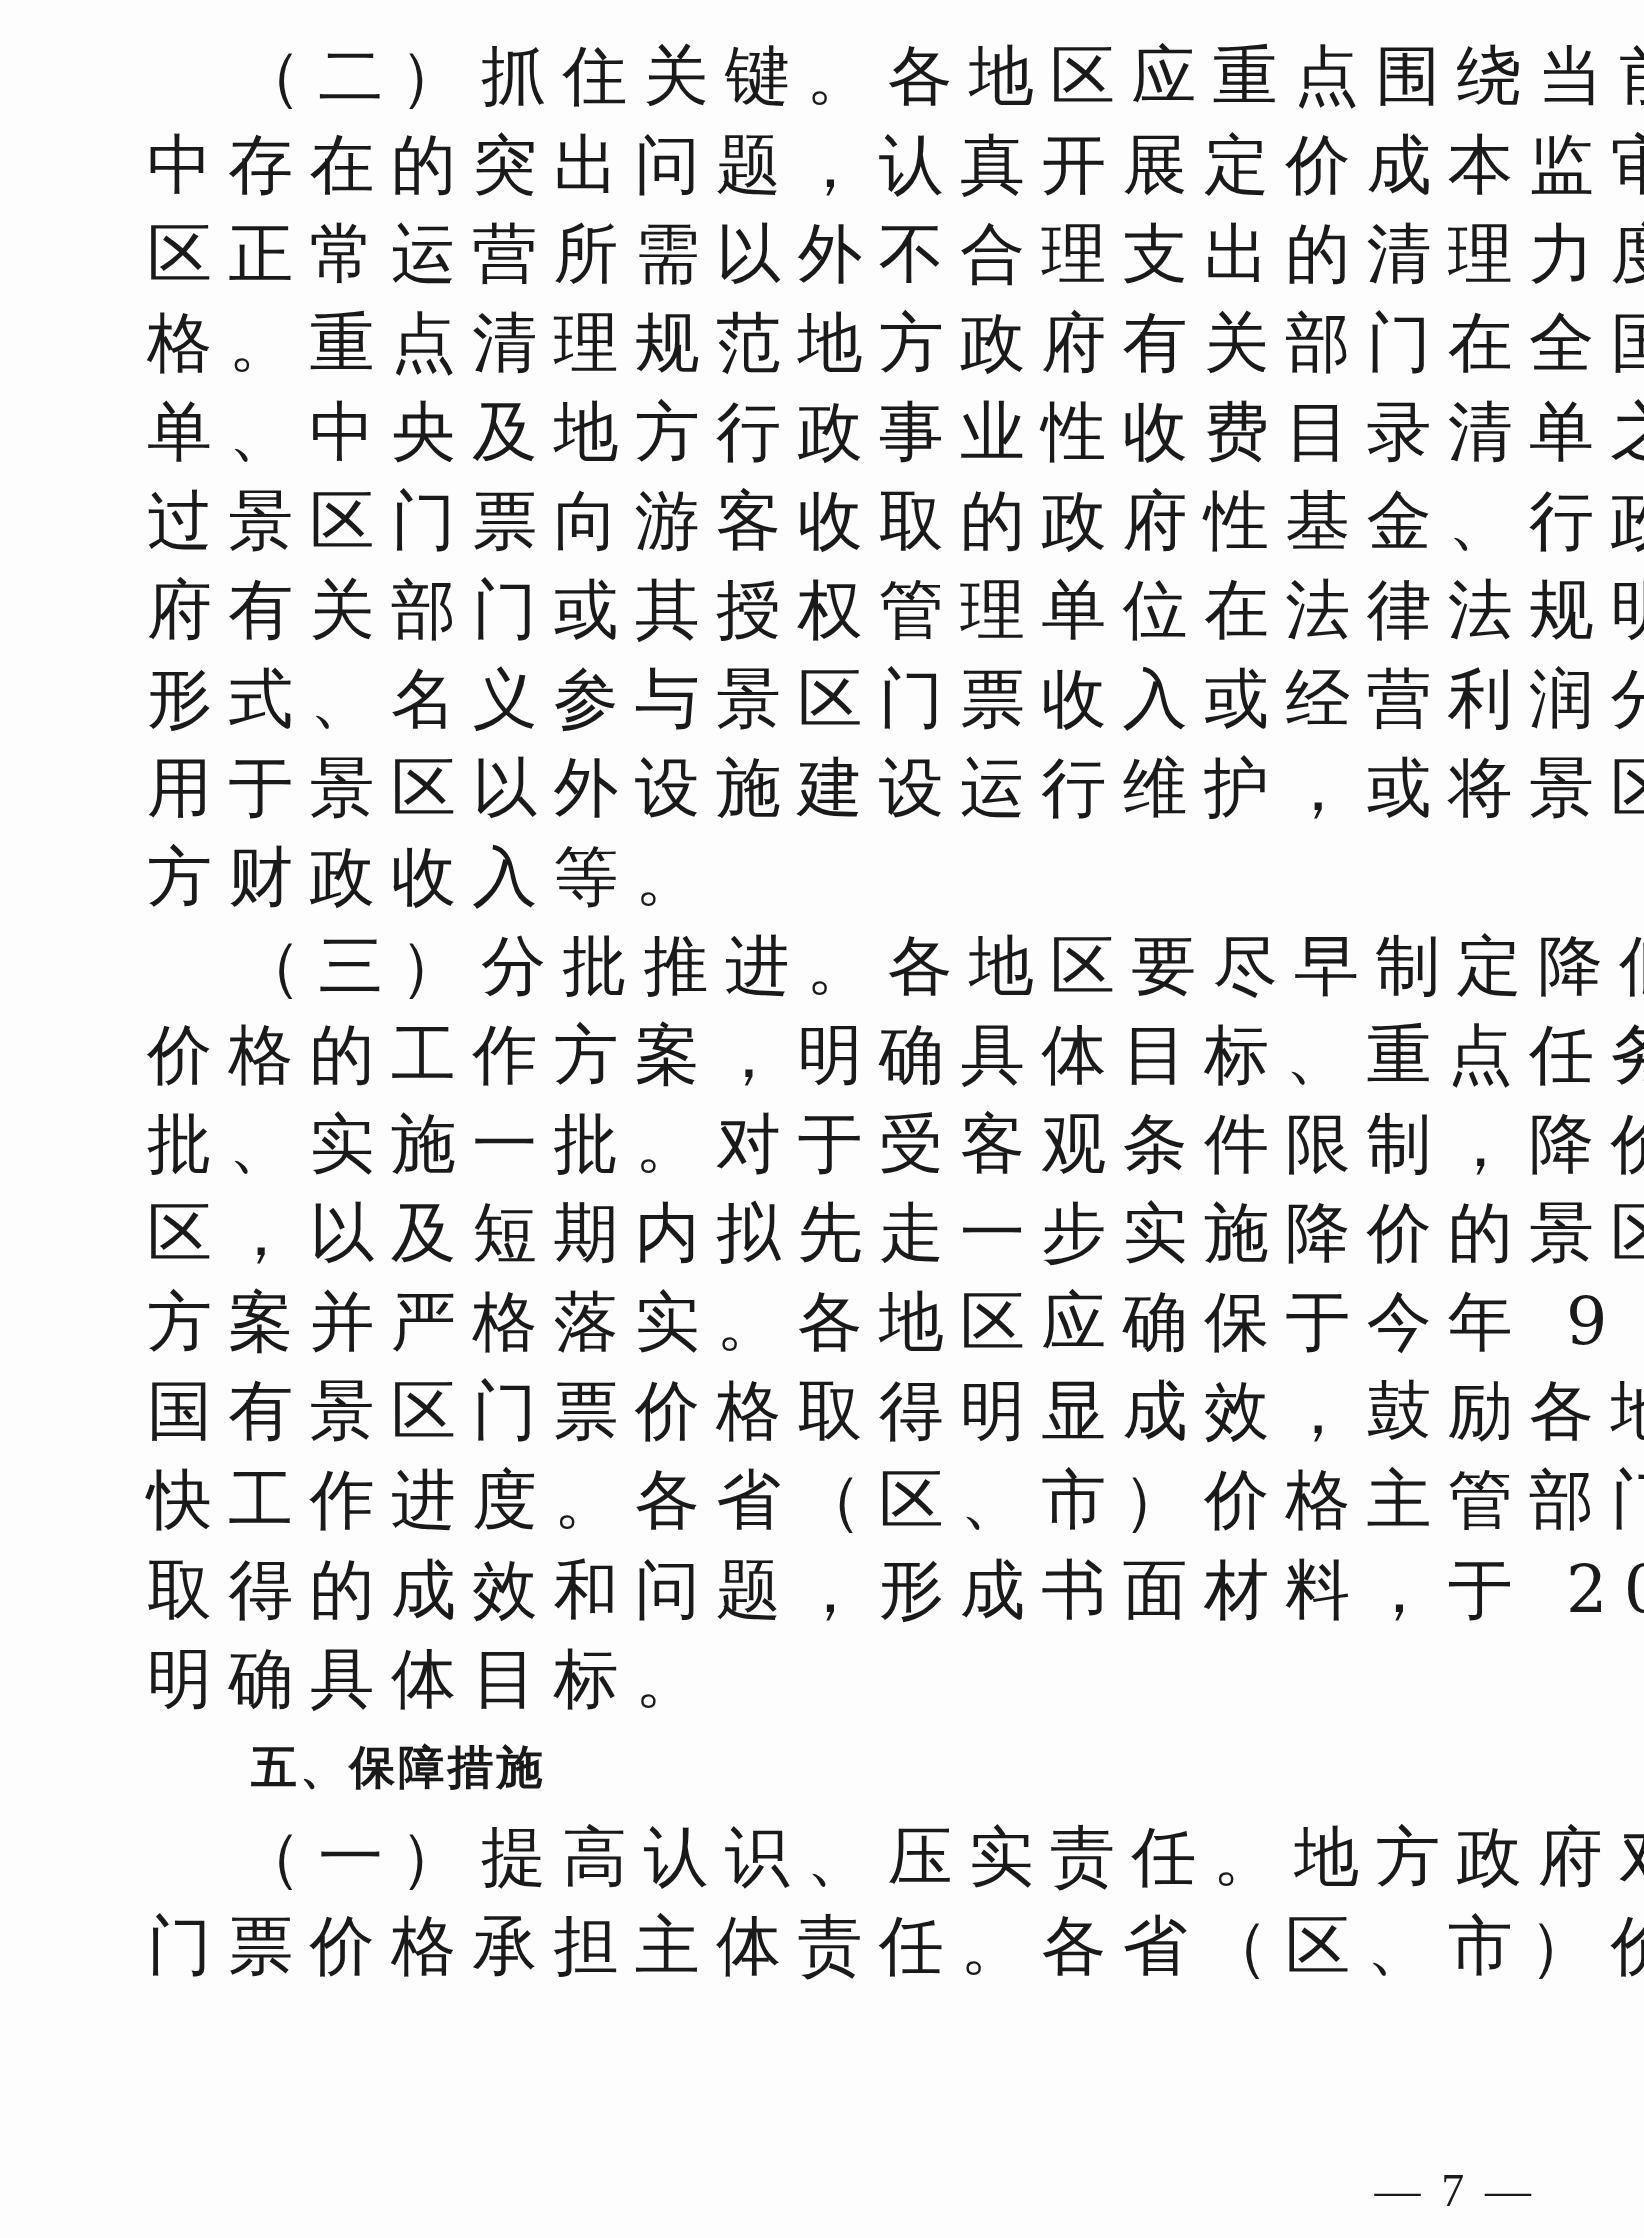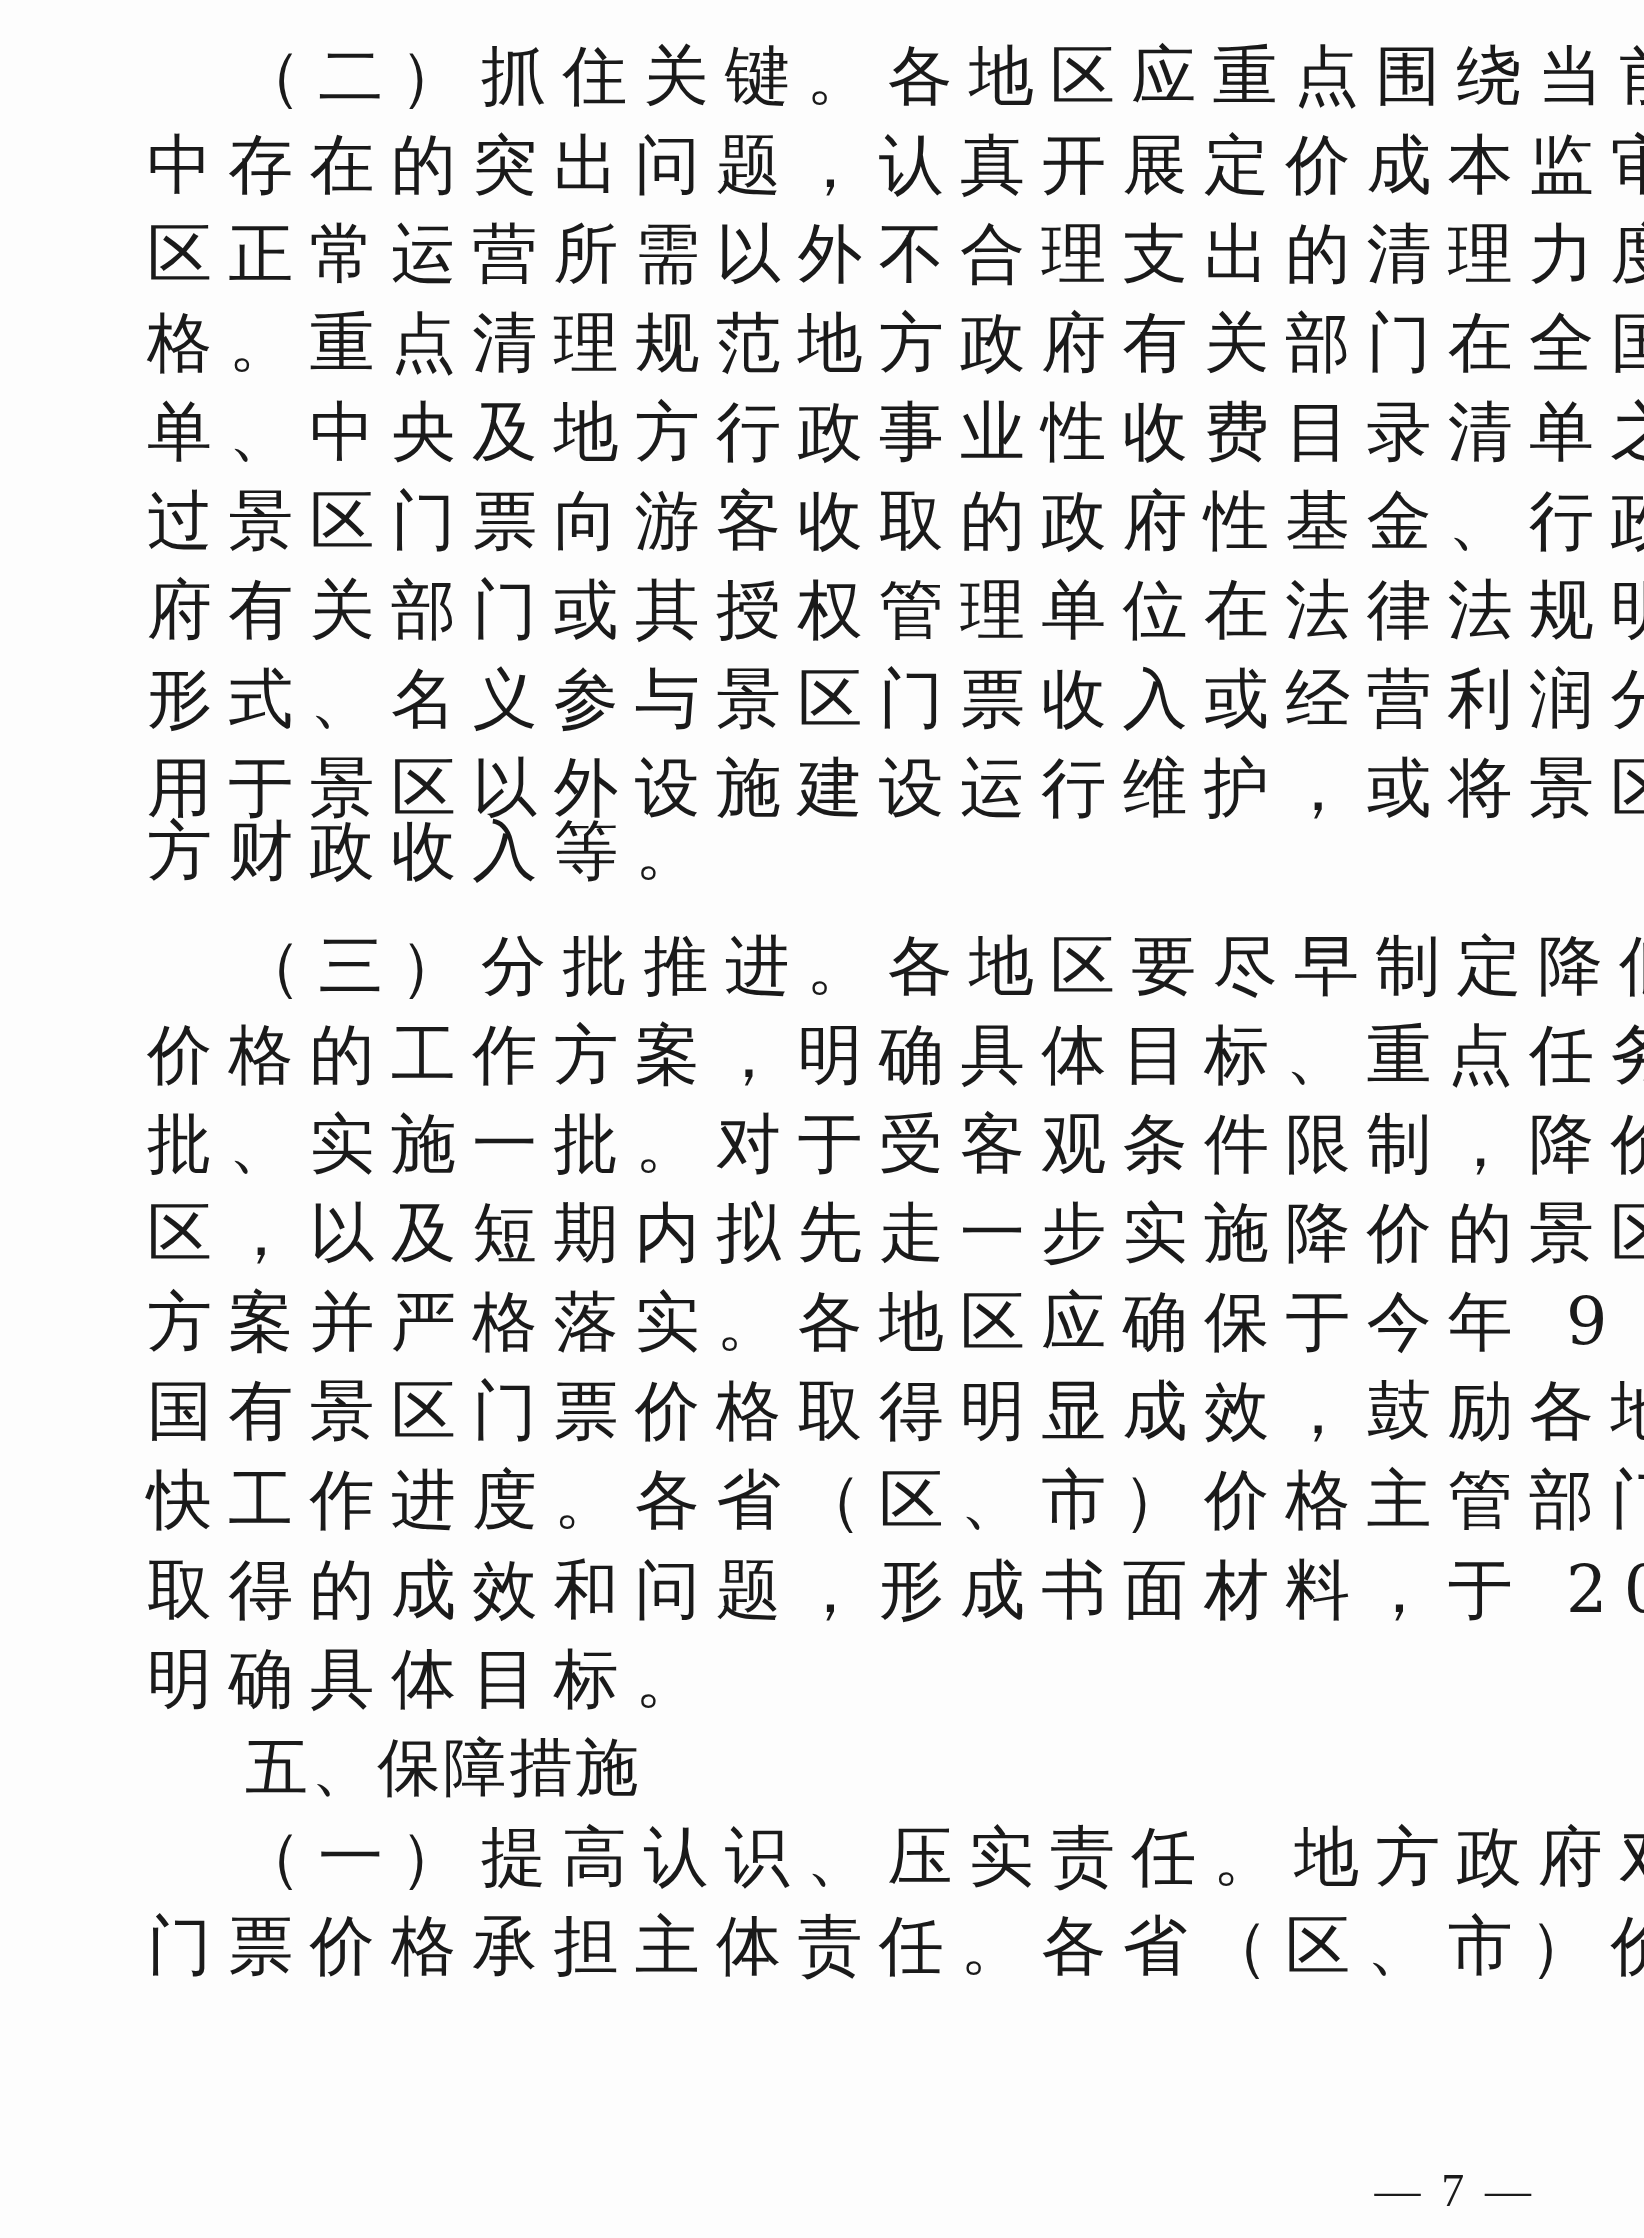--- a/index.html
+++ b/index.html
@@ -37,26 +37,26 @@
   }
   .line.indent {
     left: 237px;
     width: 1304px;
   }
   .line.last {
     text-align-last: left;
   }
   .heading {
     position: absolute;
-    left: 245px;
+    left: 251px;
     height: 77px;
-    font-size: 63px;
+    font-size: 46px;
     line-height: 77px;
     font-family: "DejaVu Sans", "Liberation Sans", sans-serif;
-    font-weight: 400;
+    font-weight: 700;
     letter-spacing: 3.1px;
     white-space: nowrap;
   }
   .page-number {
     position: absolute;
     left: 1362px;
     top: 2156px;
     width: 186px;
     height: 70px;
     font-size: 46px;
@@ -74,21 +74,21 @@
   <div>
     <div class="line indent" style="top:37px">（二）抓住关键。各地区应重点围绕当前景区门票价格管理</div>
     <div class="line" style="top:126px">中存在的突出问题，认真开展定价成本监审或成本调查，加大景</div>
     <div class="line" style="top:215px">区正常运营所需以外不合理支出的清理力度，相应降低门票价</div>
     <div class="line" style="top:304px">格。重点清理规范地方政府有关部门在全国政府性基金目录清</div>
     <div class="line" style="top:393px">单、中央及地方行政事业性收费目录清单之外，违规向景区或通</div>
     <div class="line" style="top:482px">过景区门票向游客收取的政府性基金、行政事业性收费；地方政</div>
     <div class="line" style="top:571px">府有关部门或其授权管理单位在法律法规明确规定以外，以各种</div>
     <div class="line" style="top:660px">形式、名义参与景区门票收入或经营利润分成，将景区门票收入</div>
     <div class="line" style="top:749px">用于景区以外设施建设运行维护，或将景区门票收入用于补充地</div>
-    <div class="line last" style="top:812px">方财政收入等。</div>
+    <div class="line last" style="top:838px">方财政收入等。</div>
   </div>
 
   <div>
     <div class="line indent" style="top:927px">（三）分批推进。各地区要尽早制定降低重点国有景区门票</div>
     <div class="line" style="top:1016px">价格的工作方案，明确具体目标、重点任务、时间节点，成熟一</div>
     <div class="line" style="top:1105px">批、实施一批。对于受客观条件限制，降价难以一步到位的景</div>
     <div class="line" style="top:1194px">区，以及短期内拟先走一步实施降价的景区，要提出分步到位的</div>
     <div class="line" style="top:1283px">方案并严格落实。各地区应确保于今年 9 月底前降低偏高的重点</div>
     <div class="line" style="top:1372px">国有景区门票价格取得明显成效，鼓励各地区根据实际情况，加</div>
     <div class="line" style="top:1461px">快工作进度。各省（区、市）价格主管部门要认真总结降价工作</div>

